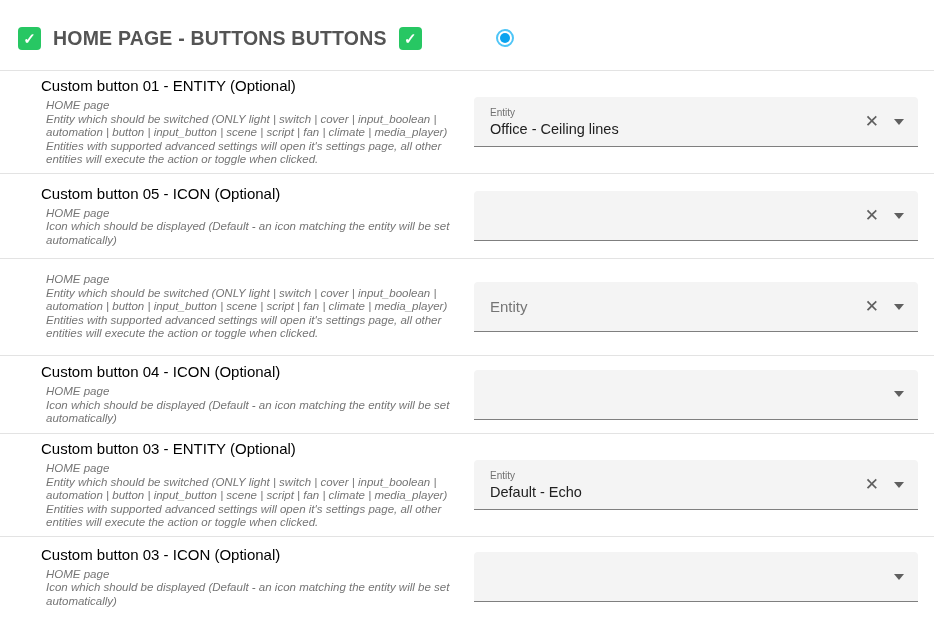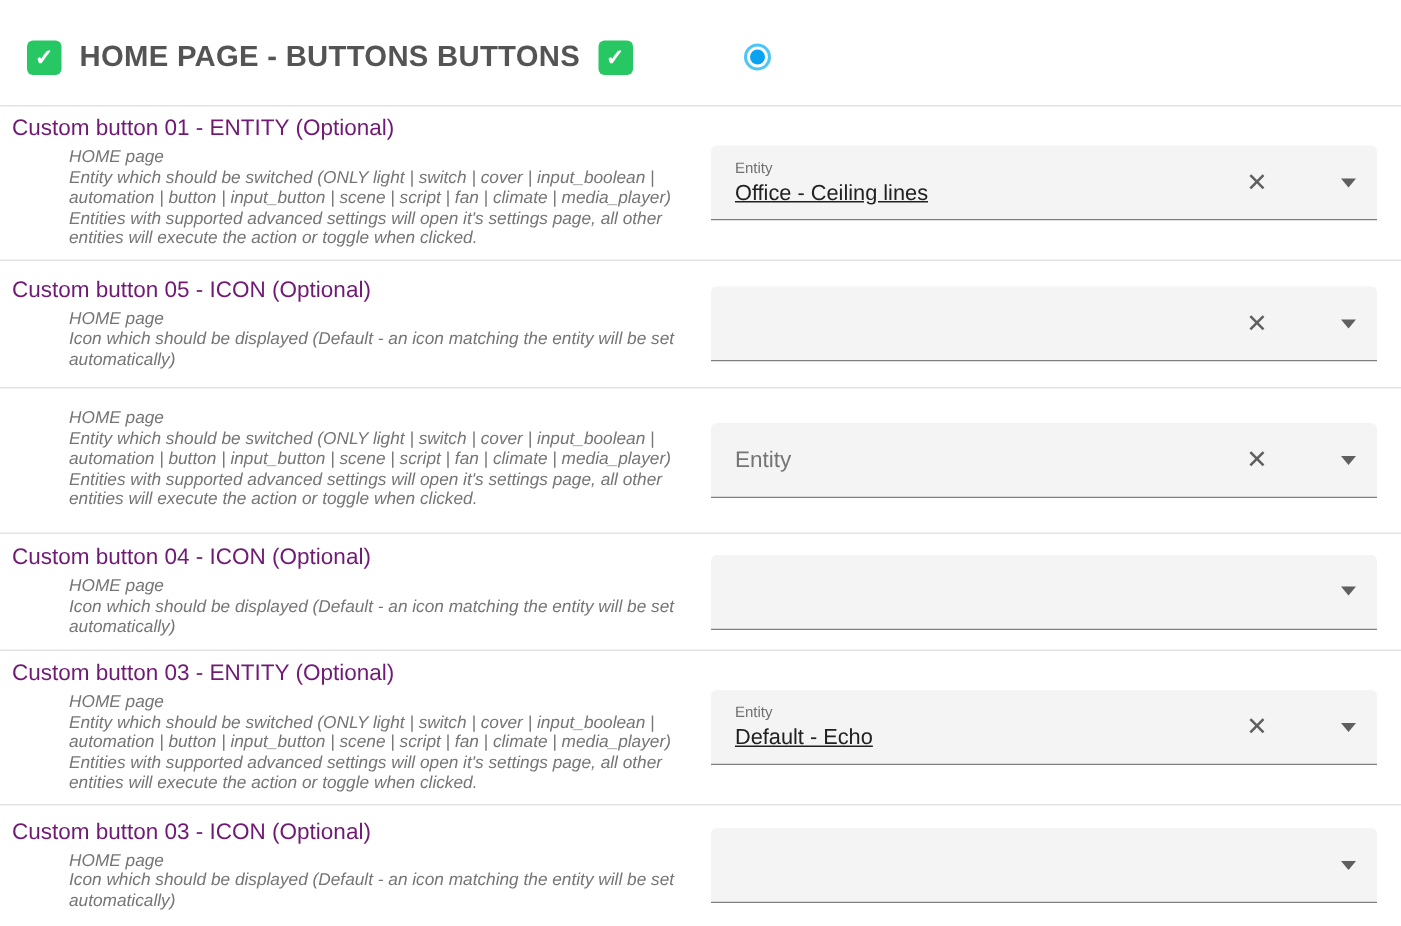--- a/index.html
+++ b/index.html
@@ -13,32 +13,32 @@
   .check i { font-style:normal; color:#ffffff; font-size:15px; font-weight:bold; line-height:1; }
   .htitle { font-size:19.5px; font-weight:bold; color:#545454; letter-spacing:.2px; margin:0 12px; }
   .radio { width:18px; height:18px; border-radius:50%; border:2px solid #4ec5f7; margin-left:74px;
            display:inline-flex; align-items:center; justify-content:center; background:#ffffff; cursor:pointer; }
   .radio .dot { width:10px; height:10px; border-radius:50%; background:#0aa3ef; }
 
   
   .row { display:flex; align-items:center; border-top:1px solid #e3e3e3;
          padding:0 13px 0 8px; }
   .left { flex:1 1 auto; max-width:466px; padding-right:6px; }
-  .sec-title { font-size:15px; font-weight:400; color:#701a75; margin-bottom:5px; }
+  .sec-title { font-size:15px; font-weight:400; color:#000000; margin-bottom:5px;margin-left:33px; }
   .desc { font-size:11.5px; font-style:italic; color:#757575; line-height:13.5px;margin-left:38px; }
   .dline { display:block; }
 
   
   .fieldcol { width:444px; flex:0 0 auto; }
   .field { height:50px; background:#f4f4f4; border-radius:4px 4px 0 0;
            border-bottom:1px solid #7f7f7f; display:flex; align-items:center;
-           padding:0 10px 0 16px; cursor:pointer;gap:34px; }
+           padding:0 10px 0 16px; cursor:pointer; }
   .ftext { flex:1 1 auto; display:flex; flex-direction:column; justify-content:center; overflow:hidden; }
   .flabel { font-size:10px; color:#707070; margin-bottom:3px; }
-  .fvalue { font-size:14.5px; color:#212121;text-decoration:underline; }
+  .fvalue { font-size:14.5px; color:#212121; }
   .fplaceholder { font-size:15px; color:#757575; }
   .spacer { flex:1 1 auto; }
   .clear { font-size:17px; color:#5f5f5f; margin-right:15px; line-height:1; cursor:pointer; }
   .arrow { width:0; height:0; border-left:5px solid transparent; border-right:5px solid transparent;
            border-top:6px solid #5f5f5f; margin-right:4px; cursor:pointer; }
 
   .h1r { height:103px; } .h2r { height:85px; } .h3r { height:97px; }
   .h4r { height:78px; } .h5r { height:103px; } .h6r { height:81px; }
 </style>
 </head>

